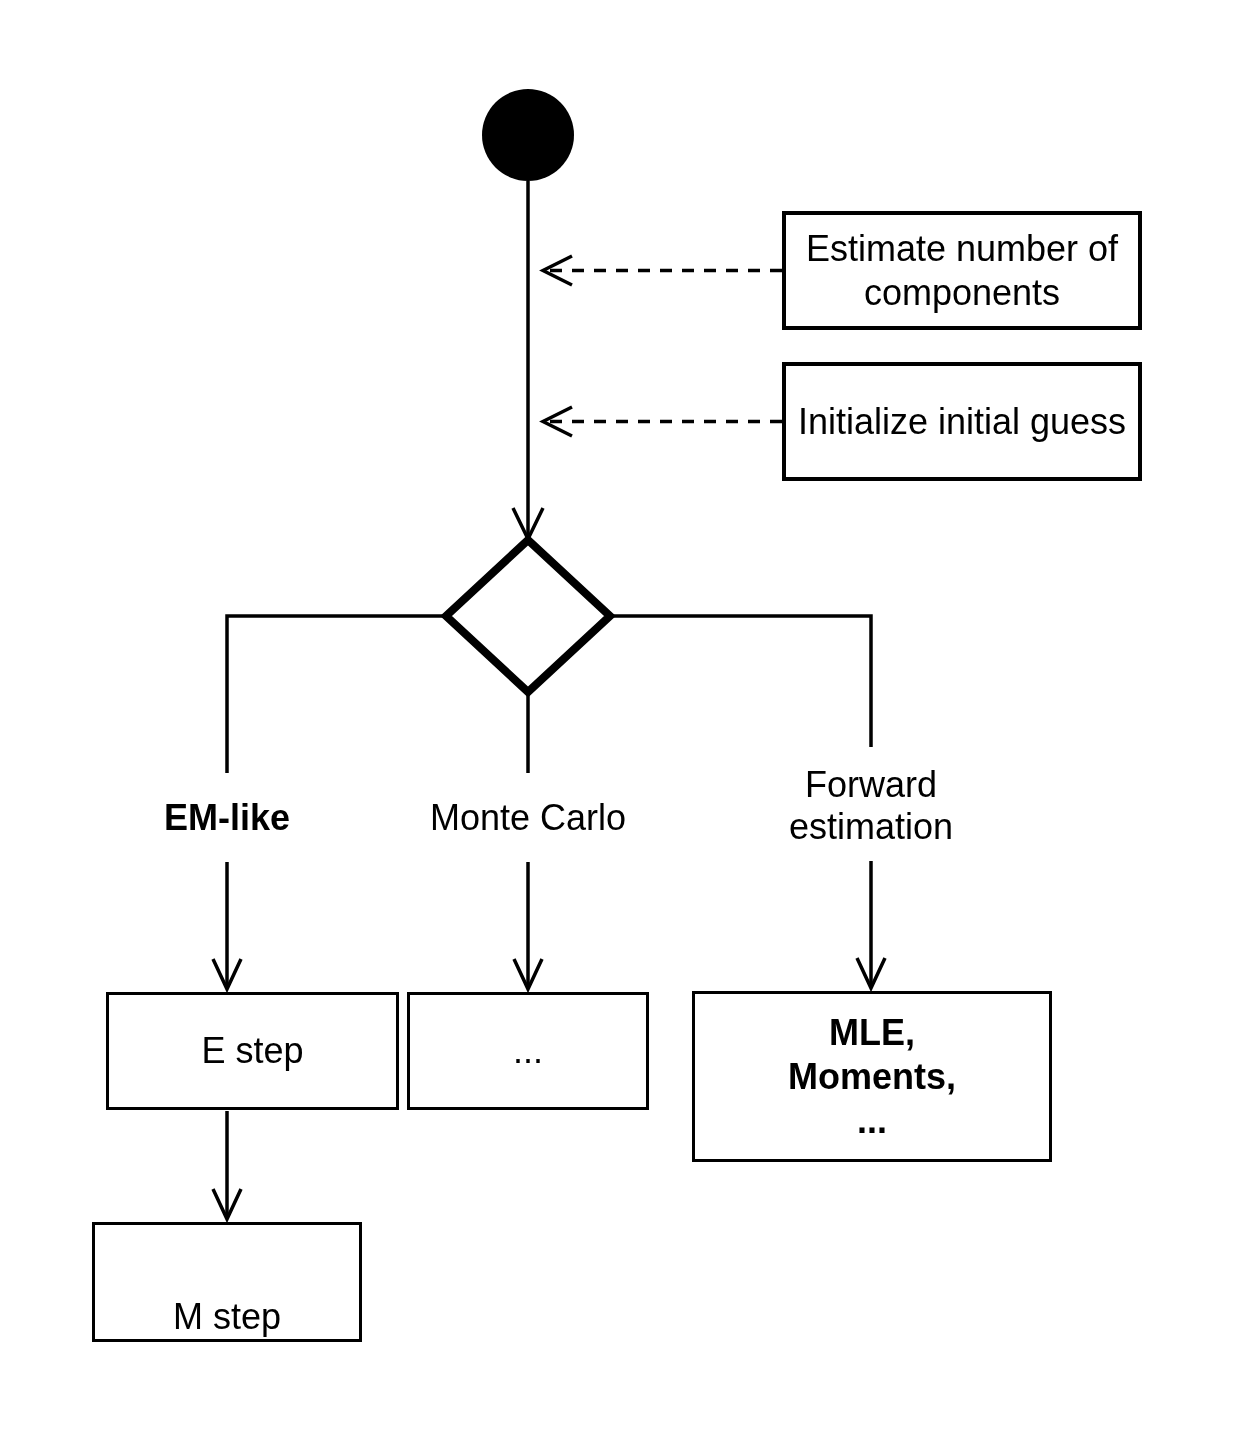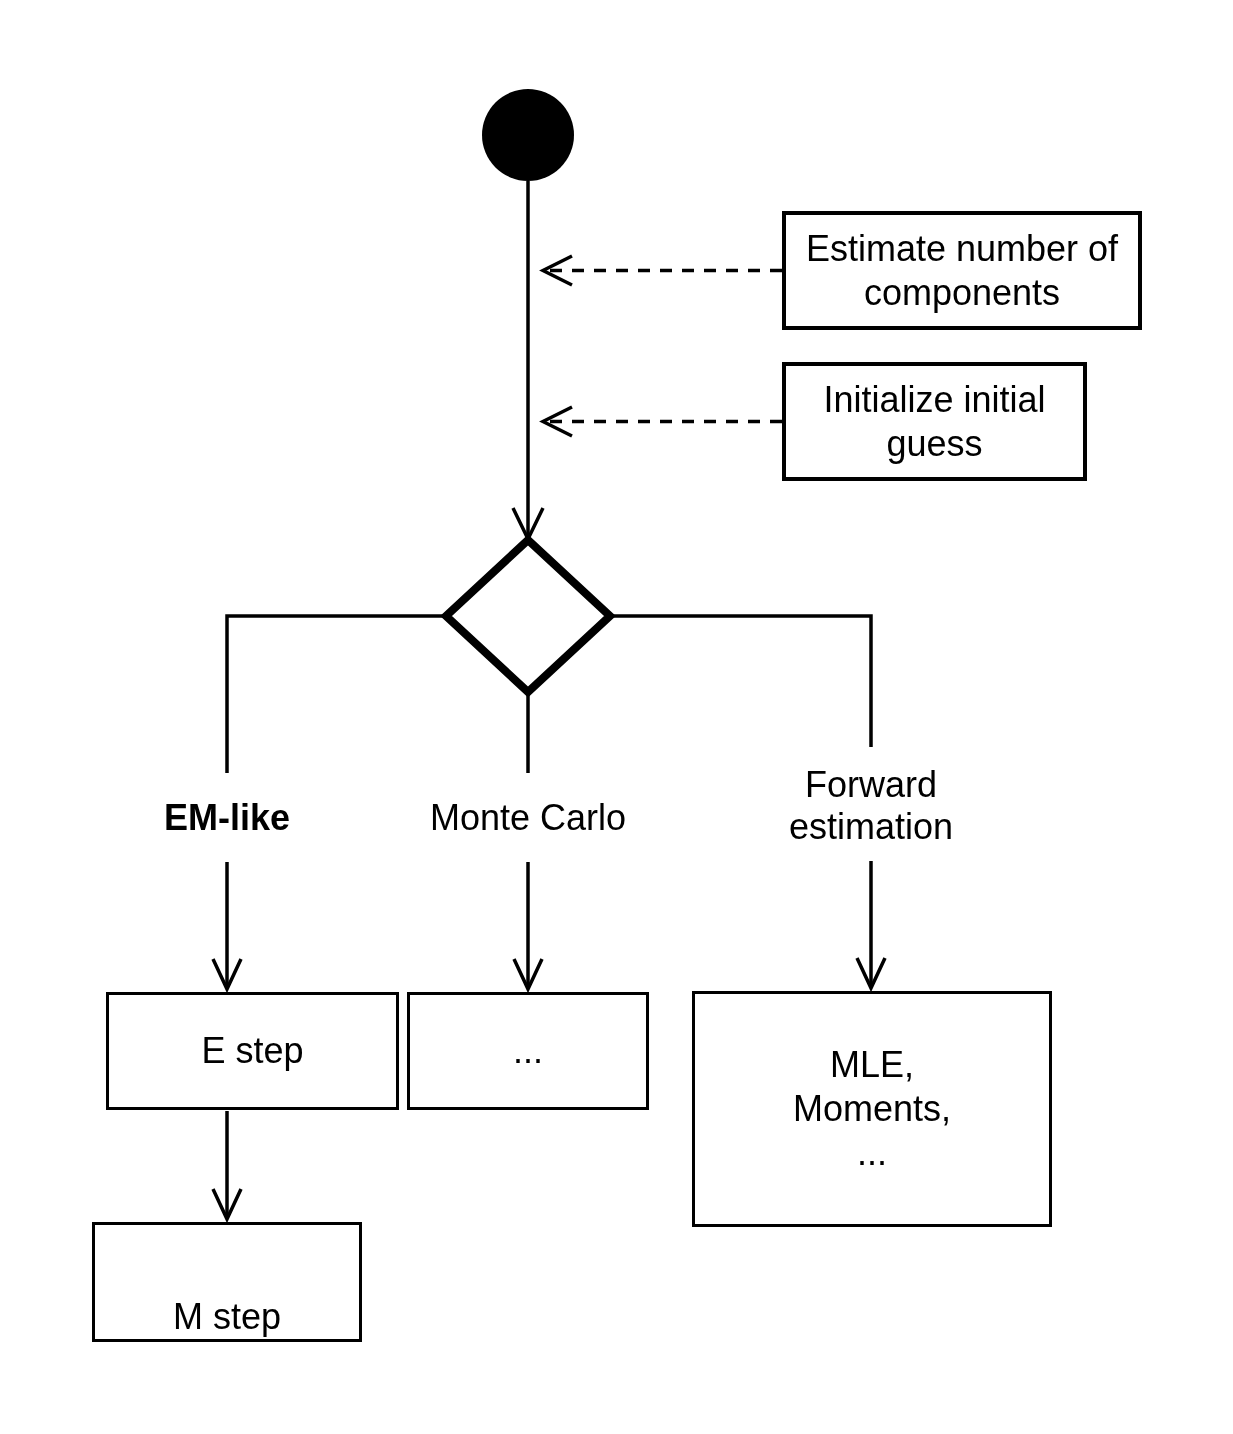--- a/index.html
+++ b/index.html
@@ -104,40 +104,40 @@
 
     <path class="ln" d="M 227 1111 L 227 1217"></path>
     <path class="head" d="M 213 1189 L 227 1219 L 241 1189"></path>
   </svg>
 
   <div class="node-box note-box" style="left:782px; top:211px; width:360px; height:119px;">
     <span>Estimate number of
 components</span>
   </div>
 
-  <div class="node-box note-box" style="left:782px; top:362px; width:305px; height:119px;">
+  <div class="node-box note-box" style="left:782px; top:362px; width:360px; height:119px;">
     <span>Initialize initial guess</span>
   </div>
 
   <div class="flow-label" style="left:227px; top:818px;font-weight:bold;">EM-like</div>
 
   <div class="flow-label" style="left:871px; top:806px;">Forward
 estimation</div>
 
   <div class="flow-label" style="left:528px; top:818px;">Monte Carlo</div>
 
   <div class="node-box" style="left:106px; top:992px; width:293px; height:118px;">
     <span>E step</span>
   </div>
 
   <div class="node-box" style="left:407px; top:992px; width:242px; height:118px;">
     <span>...</span>
   </div>
 
-  <div class="node-box" style="left:692px; top:991px; width:360px; height:236px;">
+  <div class="node-box" style="left:692px; top:991px; width:360px; height:171px;font-weight:bold;">
     <span>MLE,
 Moments,
 ...</span>
   </div>
 
   <div class="node-box" style="left:92px; top:1222px; width:270px; height:120px;align-items:flex-end;">
     <span>M step</span>
   </div>
 
 </div>

